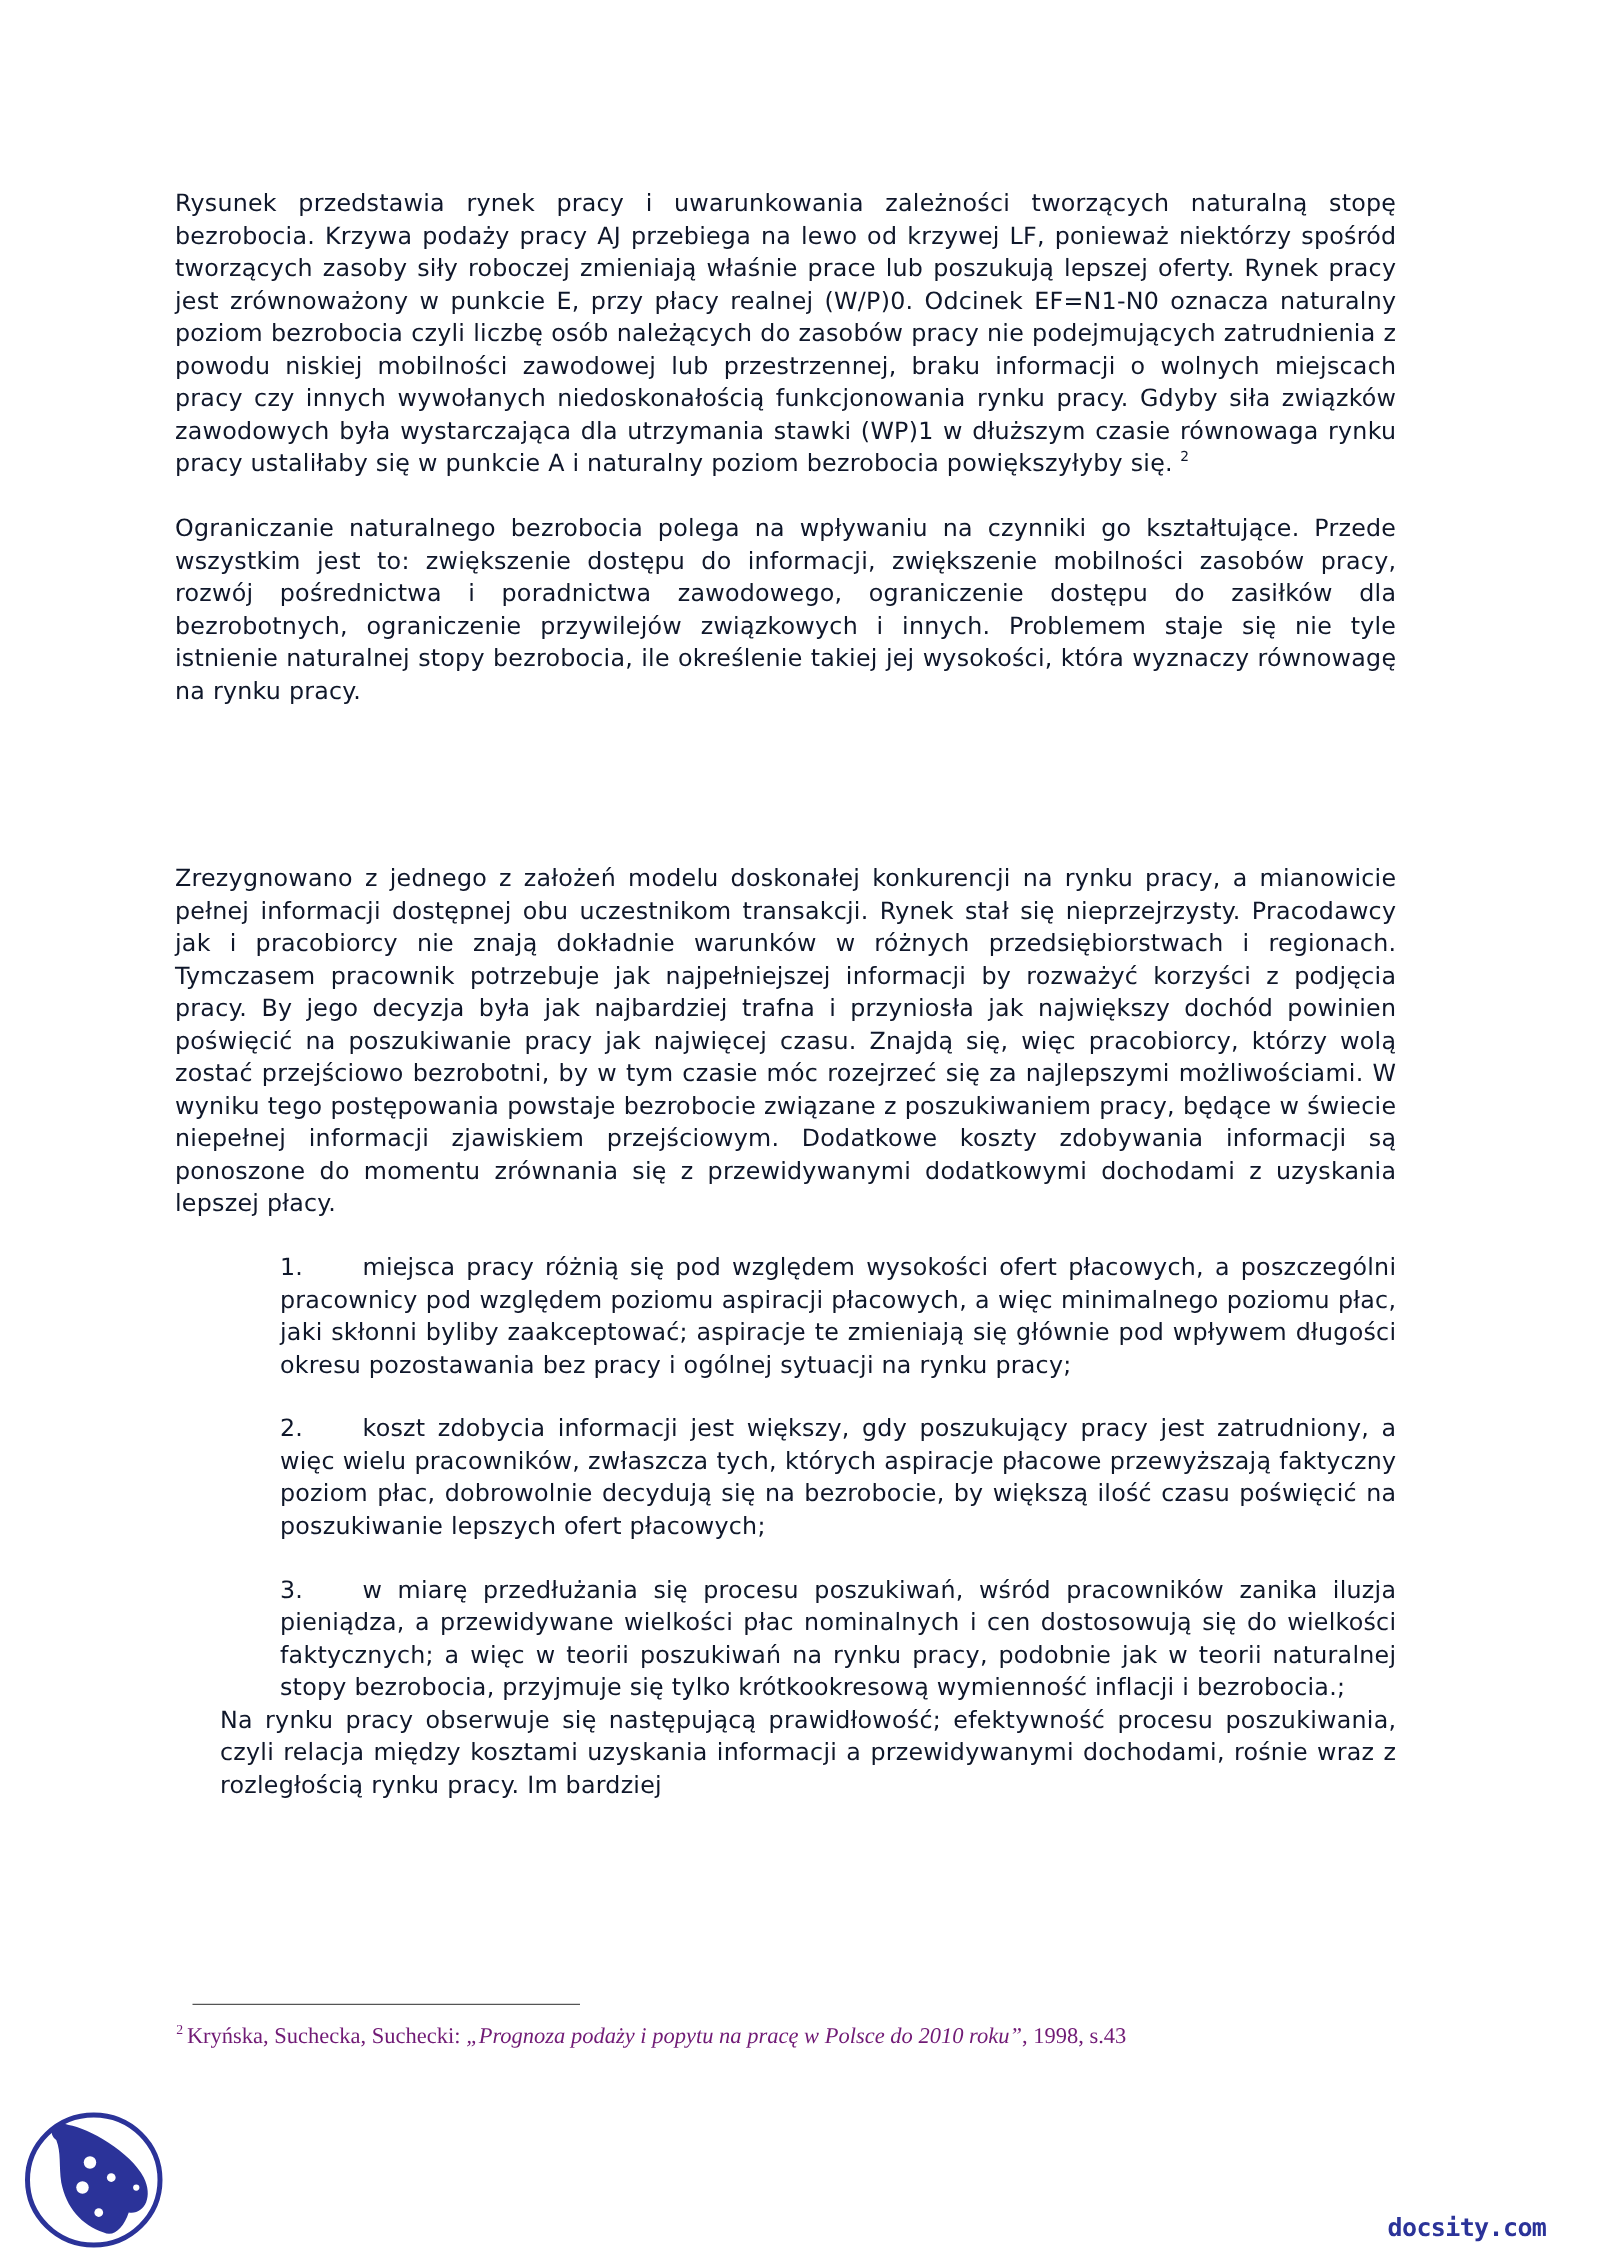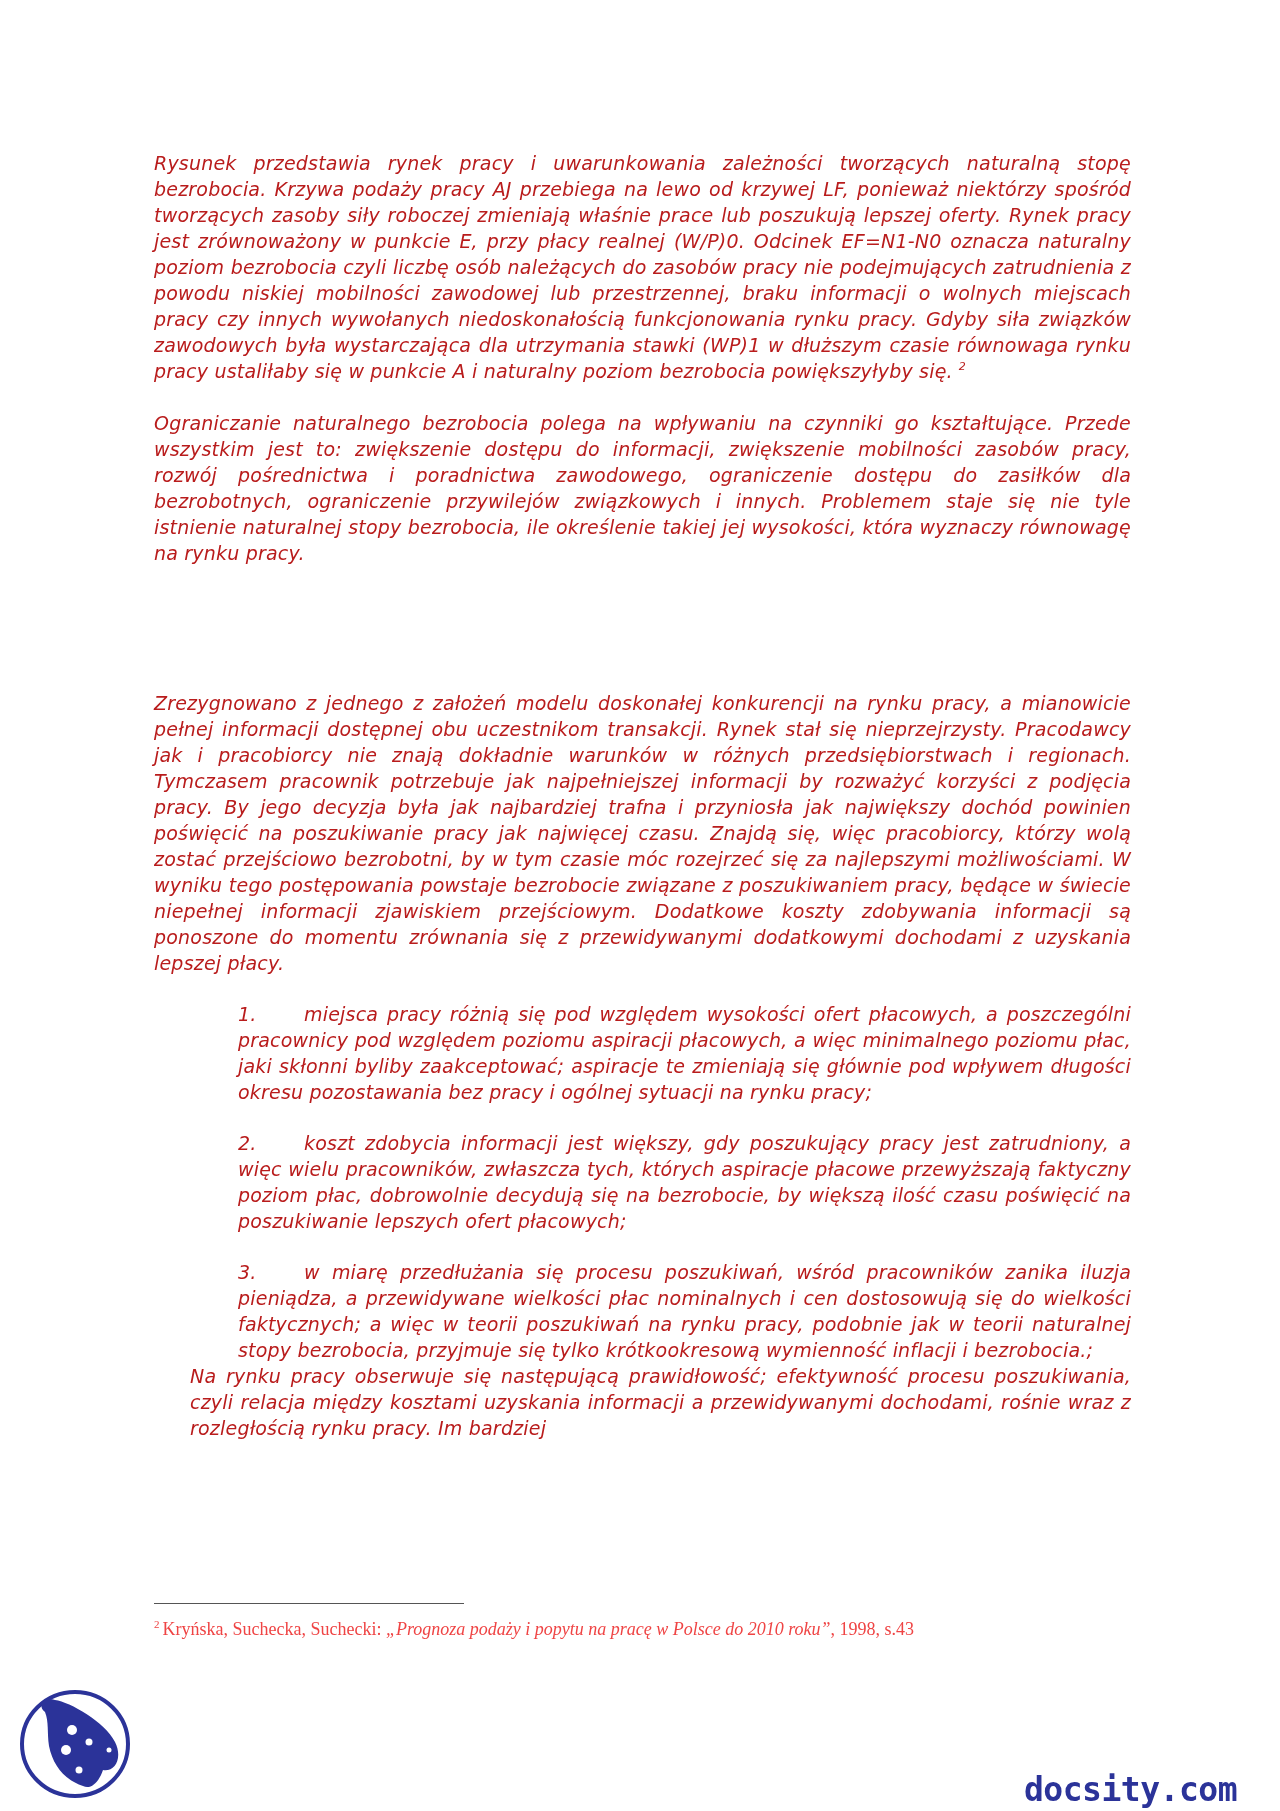--- a/index.html
+++ b/index.html
@@ -1,48 +1,47 @@
 <!DOCTYPE html>
 <html><head>
   <meta charset="utf-8">
   <style>
     html, body { margin: 0; padding: 0; background: #ffffff; }
     body { width: 1280px; height: 1811px; position: relative; overflow: hidden; }
     .page {
-      position: absolute; left: 154px; top: 150px; width: 977px;
+      position: absolute; left: 140px; top: 150px; width: 977px;
       font-family: "DejaVu Sans", sans-serif;
-      font-size: 19px; line-height: 26px; color: #b91c1c;
+      font-size: 19px; line-height: 26px; color: #0f172a;
       letter-spacing: 0.2px;
-      font-style: italic;
     }
     p { margin: 0; text-align: justify; }
     .gap { height: 26px; }
     .gap2 { height: 62px; }
     .heading {
       font-family: "DejaVu Sans", sans-serif; font-weight: bold; font-size: 19px;
       margin: 0; line-height: 26px;
     }
     sup { font-size: 11px; vertical-align: 8px; line-height: 0; margin-left: 6px; }
     .list { margin-left: 84px; }
     .list-item { text-align: justify; margin-top: 25px; }
     .list-item .num { display: inline-block; width: 66px; }
     .after-list { margin-left: 36px; }
     .footnote-rule {
       position: absolute; left: 154px; top: 1603px; width: 310px; height: 1px; background: #555;
     }
     .footnote {
-      position: absolute; left: 154px; top: 1618px; width: 1000px;
-      font-family: "Liberation Serif", serif; font-size: 18px; color: #ef4444;
+      position: absolute; left: 141px; top: 1618px; width: 1000px;
+      font-family: "Liberation Serif", serif; font-size: 18px; color: #701a75;
     }
     .footnote .fn-sup { font-size: 11px; vertical-align: 7px; margin-right: 3px; }
     .footnote i { font-style: italic; }
     .logo { position: absolute; left: 15px; top: 1682px; width: 120px; height: 120px; }
     .brand {
       position: absolute; right: 43px; top: 1770px;
-      font-family: "DejaVu Sans Mono", monospace; font-size: 33px; font-weight: bold;
+      font-family: "DejaVu Sans Mono", monospace; font-size: 20px; font-weight: bold;
       color: #2b3399; letter-spacing: -0.5px;
     }
   </style>
 </head>
 <body>
 
 <div class="page">
   <p><span>Rysunek przedstawia rynek pracy i uwarunkowania zależności tworzących naturalną stopę bezrobocia. Krzywa podaży pracy AJ przebiega na lewo od krzywej LF, ponieważ niektórzy spośród tworzących zasoby siły roboczej zmieniają właśnie prace lub poszukują lepszej oferty. Rynek pracy jest zrównoważony w punkcie E, przy płacy realnej (W/P)0. Odcinek EF=N1-N0 oznacza naturalny poziom bezrobocia czyli liczbę osób należących do zasobów pracy nie podejmujących zatrudnienia z powodu niskiej mobilności zawodowej lub przestrzennej, braku informacji o wolnych miejscach pracy czy innych wywołanych niedoskonałością funkcjonowania rynku pracy. Gdyby siła związków zawodowych była wystarczająca dla utrzymania stawki (WP)1 w dłuższym czasie równowaga rynku pracy ustaliłaby się w punkcie A i naturalny poziom bezrobocia powiększyłyby się.</span><sup>2</sup></p>
   <div class="gap"></div>
   <p>Ograniczanie naturalnego bezrobocia polega na wpływaniu na czynniki go kształtujące. Przede wszystkim jest to: zwiększenie dostępu do informacji, zwiększenie mobilności zasobów pracy, rozwój pośrednictwa i poradnictwa zawodowego, ograniczenie dostępu do zasiłków dla bezrobotnych, ograniczenie przywilejów związkowych i innych. Problemem staje się nie tyle istnienie naturalnej stopy bezrobocia, ile określenie takiej jej wysokości, która wyznaczy równowagę na rynku pracy.</p>

